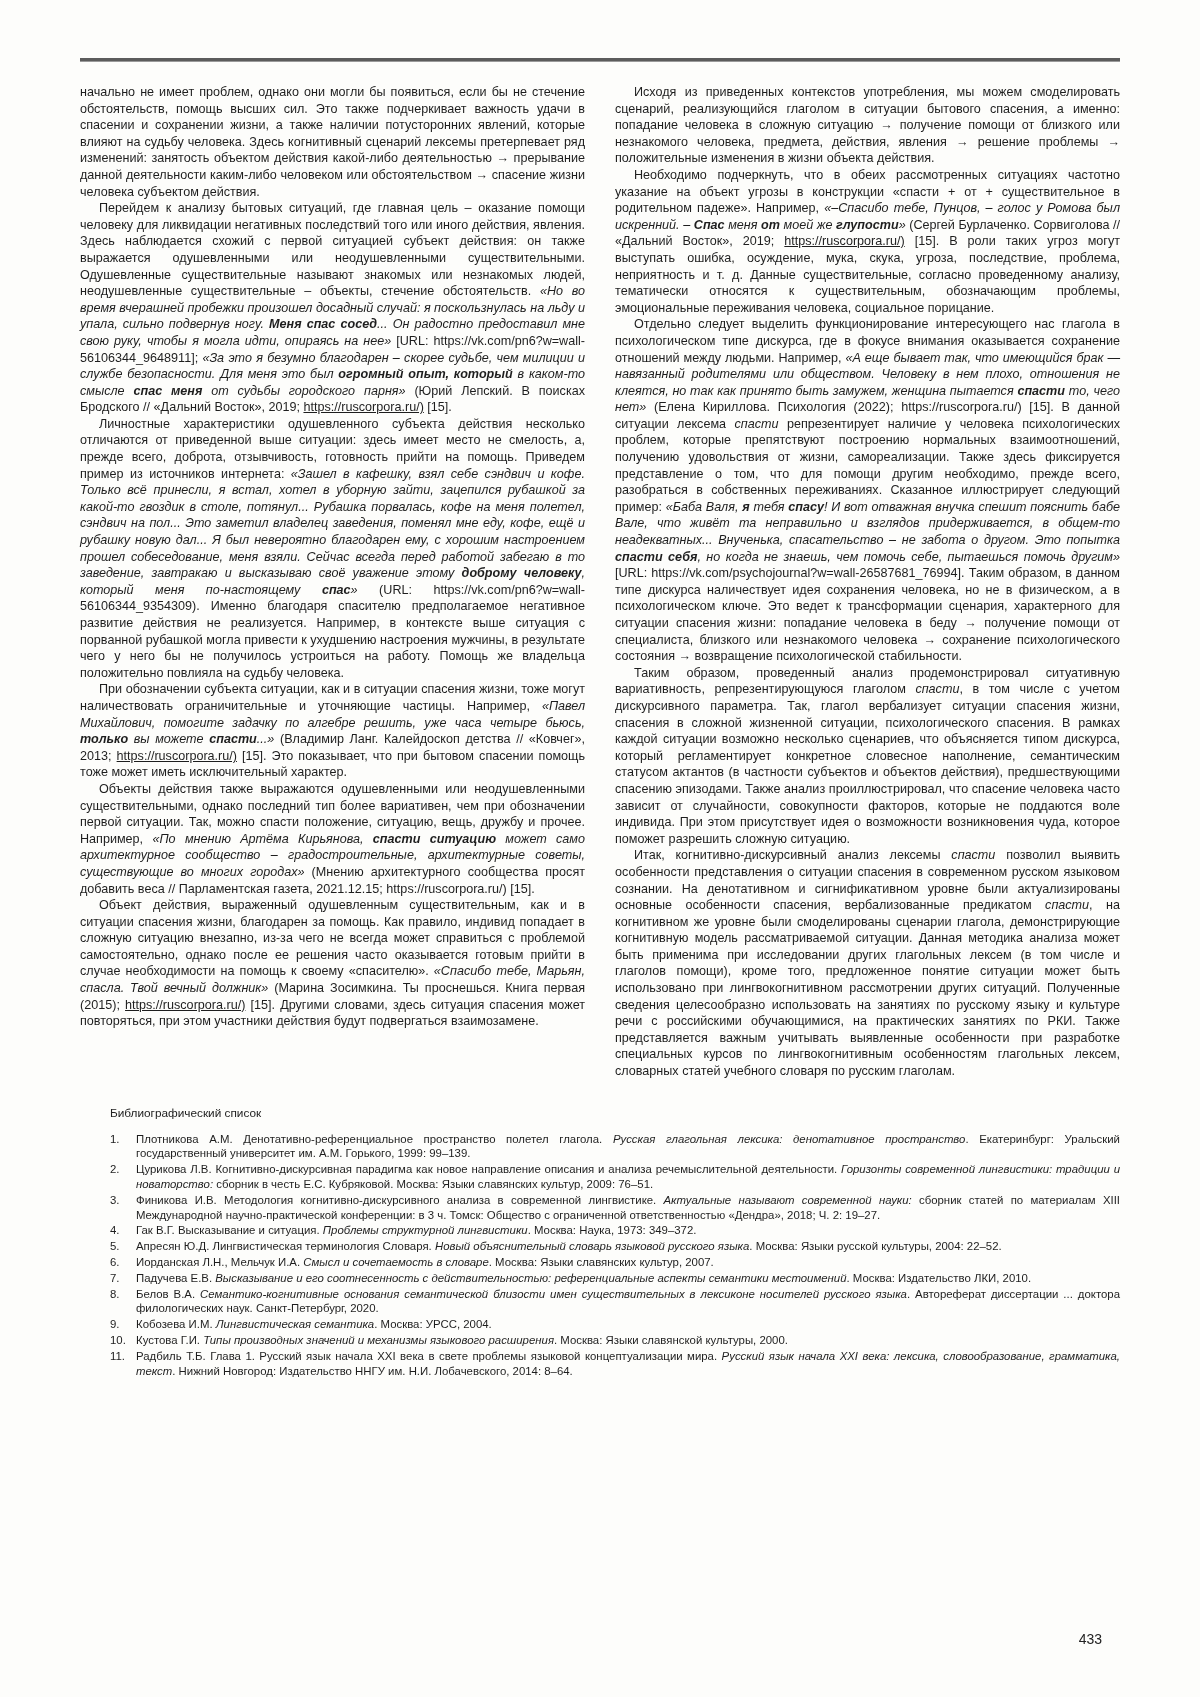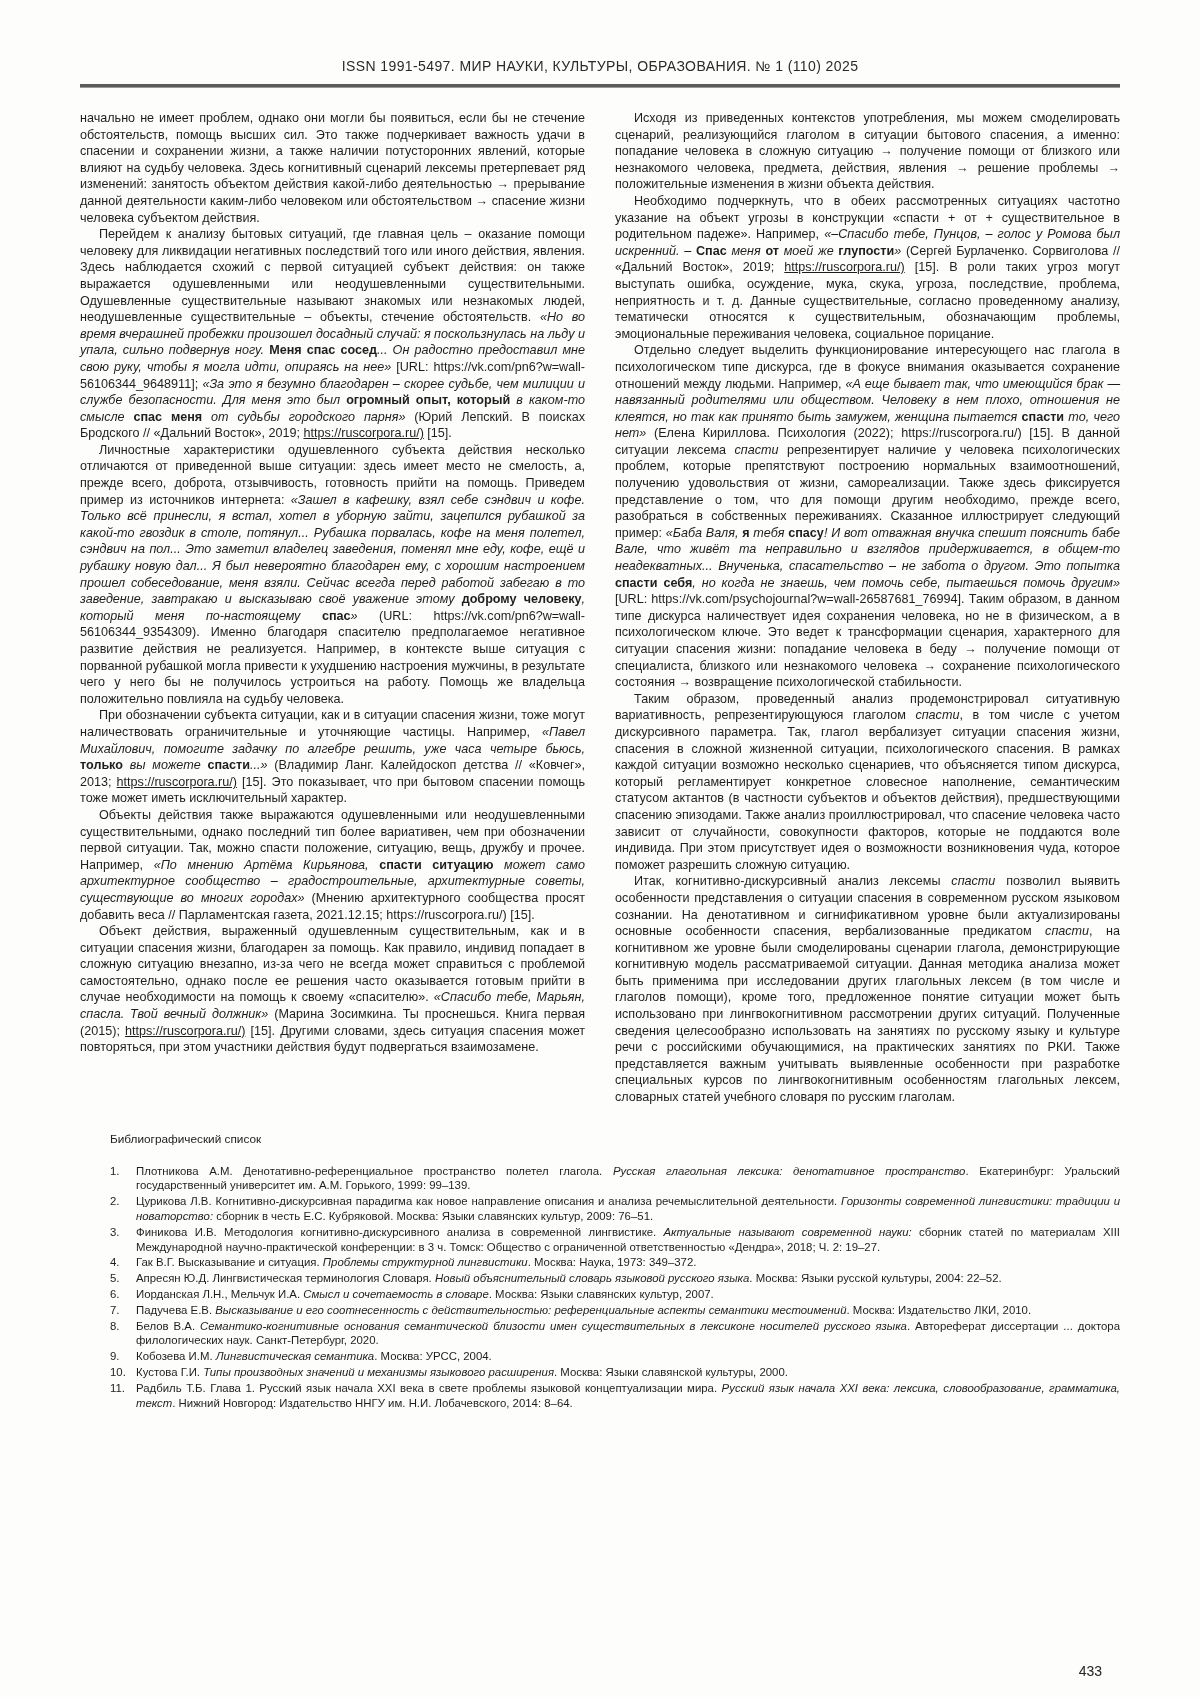--- a/index.html
+++ b/index.html
@@ -34,27 +34,27 @@
   .col{
     width:507px;
     text-align:justify;
     font-size:12.6px;
     line-height:16.6px;
     hyphens:auto;
   }
   .para{margin:0;text-indent:19px;}
   .para.noind{text-indent:0;}
   .it{font-style:italic;}
-  .bi{font-weight:bold;}
+  .bi{font-weight:bold;font-style:italic;}
   .ul{text-decoration:underline;}
   .bib{margin-top:26px;}
   .bib-heading{
     font-size:11.8px;
     margin-left:30px;
-    margin-bottom:18px;
+    margin-bottom:12px;
     color:#222;
   }
   .bib-list{
     list-style:none;
     margin:0;
     padding:0;
     font-size:11.4px;
     line-height:14.8px;
   }
   .bib-item{
@@ -65,30 +65,29 @@
     flex:0 0 26px;
     text-align:left;
   }
   .bib-text{
     flex:1;
     text-align:justify;
   }
   .page-number{
     position:absolute;
     right:98px;
-    bottom:18px;
+    bottom:50px;
     font-size:14px;
     color:#222;
   }
 </style>
 </head>
 <body>
 
 <div class="page">
-  <div class="jheader">ISSN 1991-5497. МИР НАУКИ, КУЛЬТУРЫ, ОБРАЗОВАНИЯ.  № 1 (110) 2025</div>
   <div class="jrule"></div>
 
   <main class="columns">
     <section class="col" id="col-left">
         <p class="para noind"><span>начально не имеет проблем, однако они могли бы появиться, если бы не стечение обстоятельств, помощь высших сил. Это также подчеркивает важность удачи в спасении и сохранении жизни, а также наличии потусторонних явлений, которые влияют на судьбу человека. Здесь когнитивный сценарий лексемы претерпевает ряд изменений: занятость объектом действия какой-либо деятельностью → прерывание данной деятельности каким-либо человеком или обстоятельством → спасение жизни человека субъектом действия.</span></p>
         <p class="para"><span>Перейдем к анализу бытовых ситуаций, где главная цель – оказание помощи человеку для ликвидации негативных последствий того или иного действия, явления. Здесь наблюдается схожий с первой ситуацией субъект действия: он также выражается одушевленными или неодушевленными существительными. Одушевленные существительные называют знакомых или незнакомых людей, неодушевленные существительные – объекты, стечение обстоятельств. </span><span class="it">«Но во время вчерашней пробежки произошел досадный случай: я поскользнулась на льду и упала, сильно подвернув ногу. </span><span class="bi">Меня спас сосед</span><span class="it">... Он радостно предоставил мне свою руку, чтобы я могла идти, опираясь на нее»</span><span> [URL: https://vk.com/pn6?w=wall-56106344_9648911]; </span><span class="it">«За это я безумно благодарен – скорее судьбе, чем милиции и службе безопасности. Для меня это был </span><span class="bi">огромный опыт, который</span><span class="it"> в каком-то смысле </span><span class="bi">спас меня</span><span class="it"> от судьбы городского парня»</span><span> (Юрий Лепский. В поисках Бродского // «Дальний Восток», 2019; </span><span class="ul">https://ruscorpora.ru/)</span><span> [15].</span></p>
         <p class="para"><span>Личностные характеристики одушевленного субъекта действия несколько отличаются от приведенной выше ситуации: здесь имеет место не смелость, а, прежде всего, доброта, отзывчивость, готовность прийти на помощь. Приведем пример из источников интернета: </span><span class="it">«Зашел в кафешку, взял себе сэндвич и кофе. Только всё принесли, я встал, хотел в уборную зайти, зацепился рубашкой за какой-то гвоздик в столе, потянул... Рубашка порвалась, кофе на меня полетел, сэндвич на пол... Это заметил владелец заведения, поменял мне еду, кофе, ещё и рубашку новую дал... Я был невероятно благодарен ему, с хорошим настроением прошел собеседование, меня взяли. Сейчас всегда перед работой забегаю в то заведение, завтракаю и высказываю своё уважение этому </span><span class="bi">доброму человеку</span><span class="it">, который меня по-настоящему </span><span class="bi">спас</span><span class="it">»</span><span> (URL: https://vk.com/pn6?w=wall-56106344_9354309). Именно благодаря спасителю предполагаемое негативное развитие действия не реализуется. Например, в контексте выше ситуация с порванной рубашкой могла привести к ухудшению настроения мужчины, в результате чего у него бы не получилось устроиться на работу. Помощь же владельца положительно повлияла на судьбу человека.</span></p>
         <p class="para"><span>При обозначении субъекта ситуации, как и в ситуации спасения жизни, тоже могут наличествовать ограничительные и уточняющие частицы. Например, </span><span class="it">«Павел Михайлович, помогите задачку по алгебре решить, уже часа четыре бьюсь, </span><span class="bi">только</span><span class="it"> вы можете </span><span class="bi">спасти</span><span class="it">...»</span><span> (Владимир Ланг. Калейдоскоп детства // «Ковчег», 2013; </span><span class="ul">https://ruscorpora.ru/)</span><span> [15]. Это показывает, что при бытовом спасении помощь тоже может иметь исключительный характер.</span></p>
         <p class="para"><span>Объекты действия также выражаются одушевленными или неодушевленными существительными, однако последний тип более вариативен, чем при обозначении первой ситуации. Так, можно спасти положение, ситуацию, вещь, дружбу и прочее. Например, </span><span class="it">«По мнению Артёма Кирьянова, </span><span class="bi">спасти ситуацию</span><span class="it"> может само архитектурное сообщество – градостроительные, архитектурные советы, существующие во многих городах»</span><span> (Мнению архитектурного сообщества просят добавить веса // Парламентская газета, 2021.12.15; https://ruscorpora.ru/) [15].</span></p>
         <p class="para"><span>Объект действия, выраженный одушевленным существительным, как и в ситуации спасения жизни, благодарен за помощь. Как правило, индивид попадает в сложную ситуацию внезапно, из-за чего не всегда может справиться с проблемой самостоятельно, однако после ее решения часто оказывается готовым прийти в случае необходимости на помощь к своему «спасителю». </span><span class="it">«Спасибо тебе, Марьян, спасла. Твой вечный должник»</span><span> (Марина Зосимкина. Ты проснешься. Книга первая (2015); </span><span class="ul">https://ruscorpora.ru/)</span><span> [15]. Другими словами, здесь ситуация спасения может повторяться, при этом участники действия будут подвергаться взаимозамене.</span></p>

